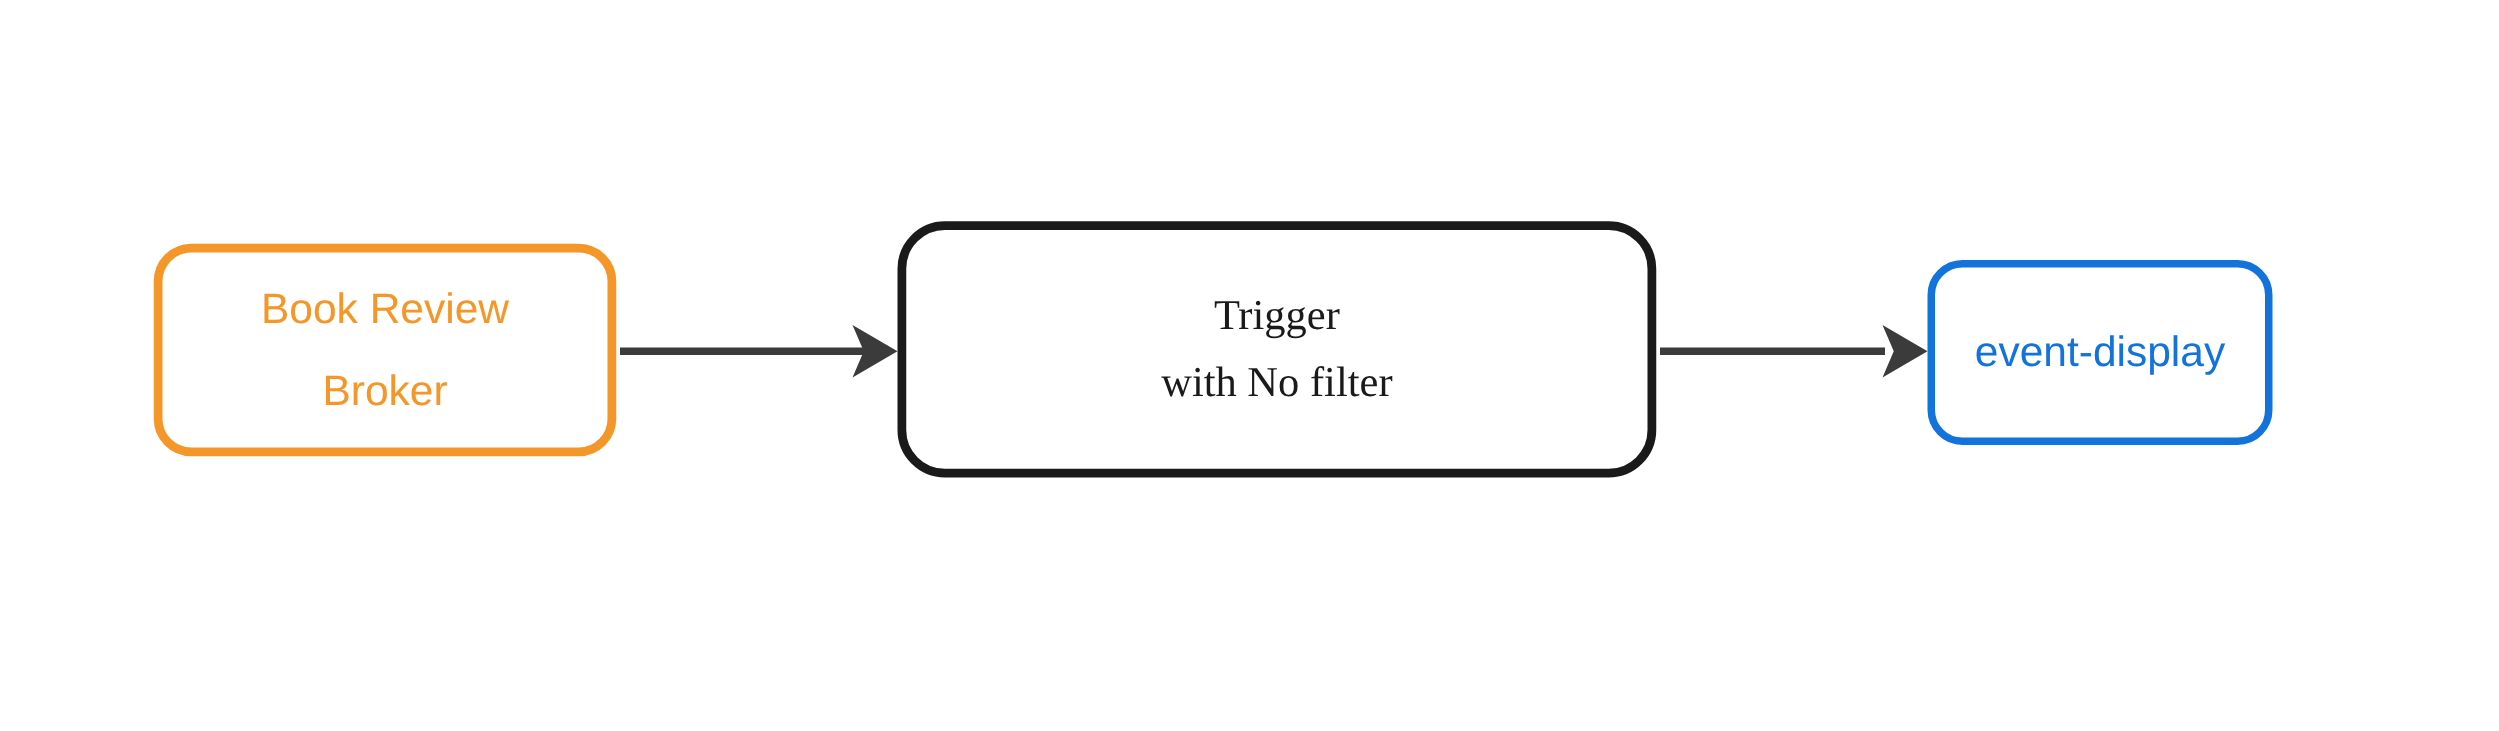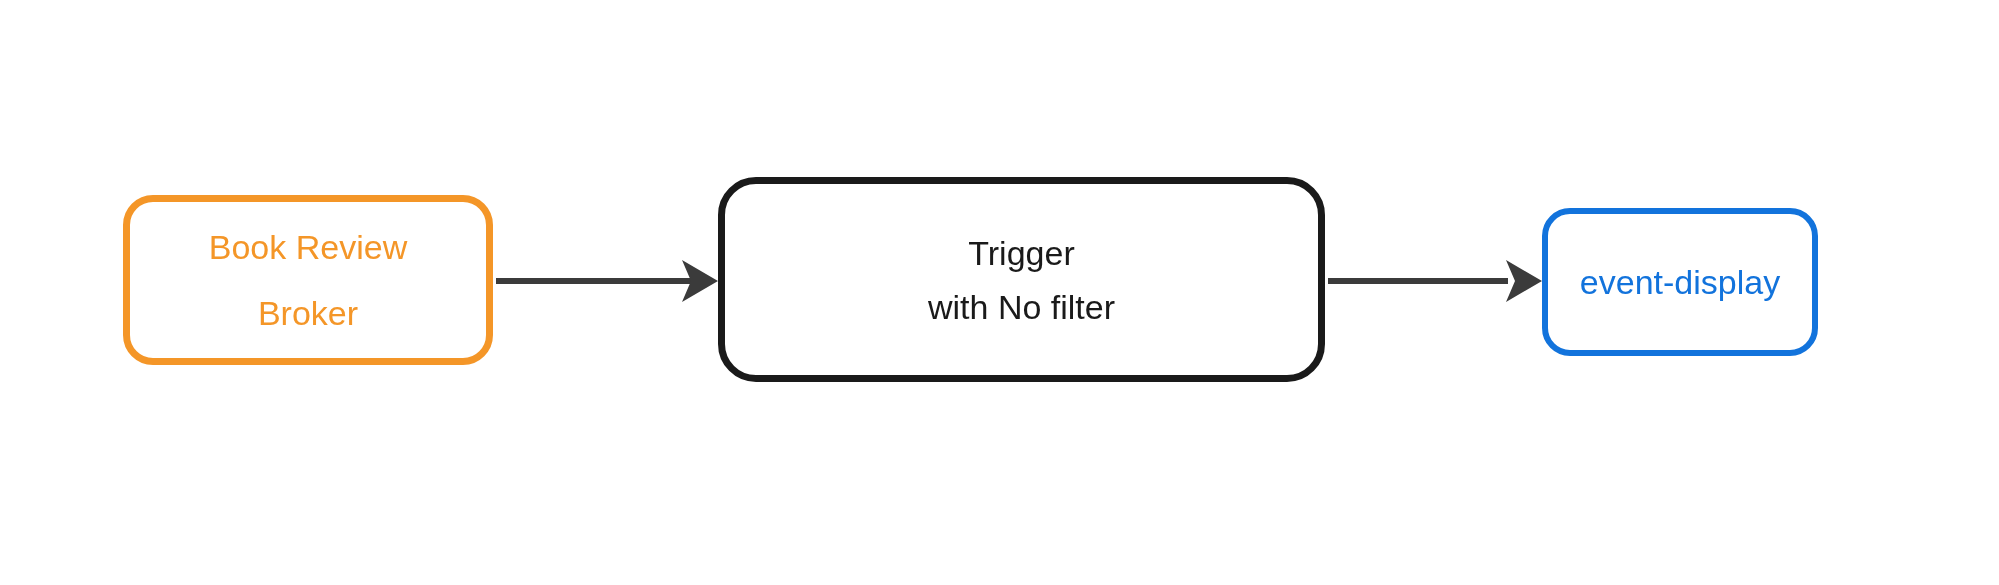--- a/index.html
+++ b/index.html
@@ -40,20 +40,21 @@
     gap: 12px;
   }
   .node-trigger {
     left: 718px;
     top: 177px;
     width: 607px;
     height: 205px;
     border: 7px solid #1A1A1A;
     border-radius: 38px;
     color: #1A1A1A;
+    font-family: Liberation Serif, serif;
   }
   .node-event-display {
     left: 1542px;
     top: 208px;
     width: 276px;
     height: 148px;
     border: 6px solid #1273DC;
     border-radius: 28px;
     color: #1273DC;
   }

